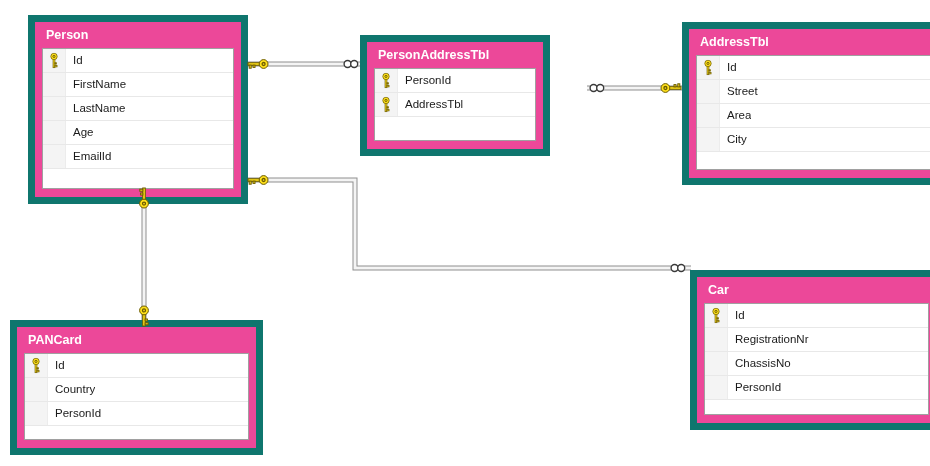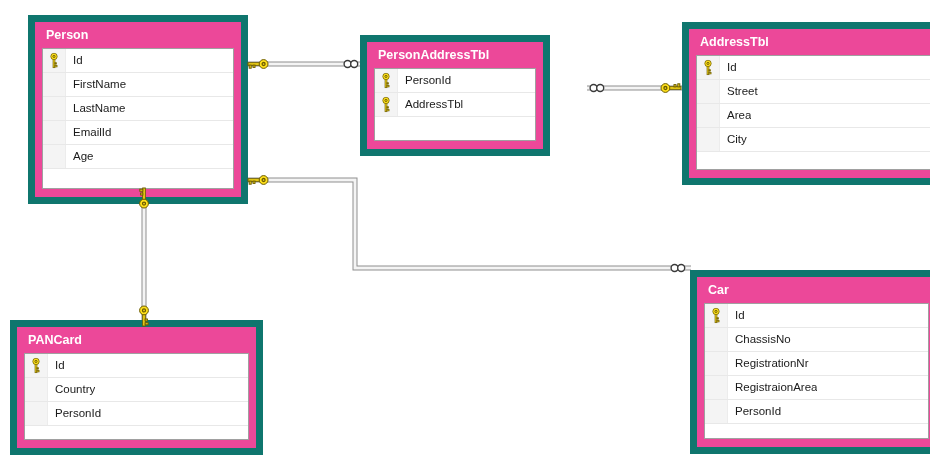--- a/index.html
+++ b/index.html
@@ -95,25 +95,25 @@
       <div class="row">
         <span class="icon-cell"></span>
         <span class="col-name">FirstName</span>
       </div>
       <div class="row">
         <span class="icon-cell"></span>
         <span class="col-name">LastName</span>
       </div>
       <div class="row">
         <span class="icon-cell"></span>
+        <span class="col-name">Age</span>
+      </div>
+      <div class="row">
+        <span class="icon-cell"></span>
         <span class="col-name">EmailId</span>
-      </div>
-      <div class="row">
-        <span class="icon-cell"></span>
-        <span class="col-name">Age</span>
       </div>
       <div class="tbl-footer" style="height:19px;"></div>
     </div>
   </div>
 
   <div class="tbl" style="left:360px;top:35px;width:190px;">
     <div class="tbl-title">PersonAddressTbl</div>
     <div class="tbl-body">
       <div class="row">
         <span class="icon-cell">
@@ -191,29 +191,25 @@
       <div class="row">
         <span class="icon-cell">
             <svg class="pk-rot" width="16" height="9">
               <use href="#key"></use>
             </svg>
           </span>
         <span class="col-name">Id</span>
       </div>
       <div class="row">
         <span class="icon-cell"></span>
+        <span class="col-name">RegistrationNr</span>
+      </div>
+      <div class="row">
+        <span class="icon-cell"></span>
         <span class="col-name">ChassisNo</span>
-      </div>
-      <div class="row">
-        <span class="icon-cell"></span>
-        <span class="col-name">RegistrationNr</span>
-      </div>
-      <div class="row">
-        <span class="icon-cell"></span>
-        <span class="col-name">RegistraionArea</span>
       </div>
       <div class="row">
         <span class="icon-cell"></span>
         <span class="col-name">PersonId</span>
       </div>
       <div class="tbl-footer" style="height:14px;"></div>
     </div>
   </div>
 
   <svg class="glyph" style="left:247px;top:58px;" width="22" height="12">

